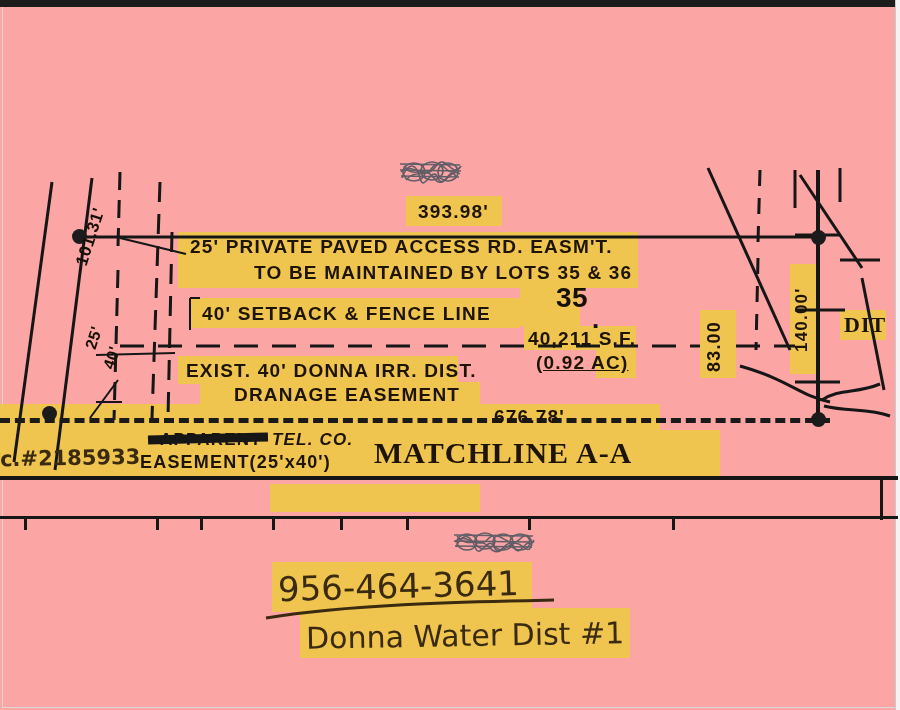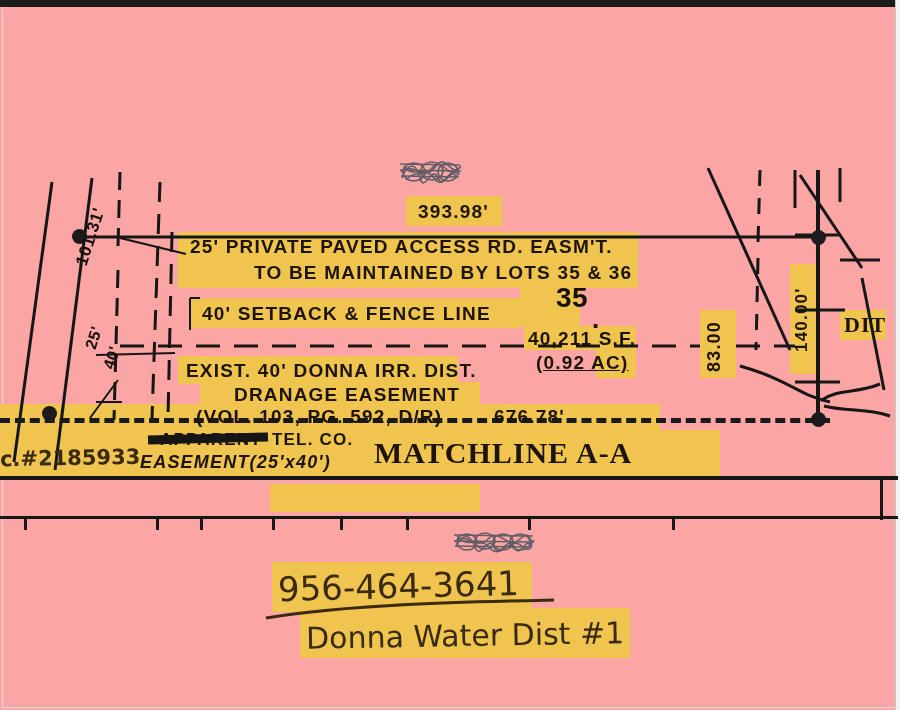--- a/index.html
+++ b/index.html
@@ -195,41 +195,40 @@
   <div class="txt plat" style="left:202px; top:303px;">40' SETBACK &amp; FENCE LINE</div>
 
   <div class="txt" style="left:556px; top:282px; font-size:28px; font-weight:700;">35</div>
   <div class="txt" style="left:592px; top:304px; font-size:26px; font-weight:700;">.</div>
 
   <div class="txt plat" style="left:528px; top:328px;">40,211 S.F.</div>
   <div class="txt plat" style="left:536px; top:352px;text-decoration:underline;">(0.92 AC)</div>
 
   <div class="txt plat" style="left:186px; top:360px;">EXIST. 40' DONNA IRR. DIST.</div>
   <div class="txt plat" style="left:234px; top:384px;">DRANAGE EASEMENT</div>
-  <div class="txt plat" style="left:196px; top:406px;">(VOL. 103, PG. 592, D/R)</div>
   <div class="txt plat" style="left:494px; top:406px;">676.78'</div>
 
   <div class="txt plat rot180" style="left:704px; top:318px; width:30px; height:56px;
        writing-mode:vertical-rl; text-align:center; font-size:18px;">83.00</div>
   <div class="txt plat rot180" style="left:792px; top:270px; width:24px; height:100px;
        writing-mode:vertical-rl; text-align:center; font-size:17px;">140.00'</div>
 
   <div class="txt serif-bold" style="left:844px; top:312px; font-size:22px; letter-spacing:1px;">DIT</div>
 
   <div class="txt" style="left:72px; top:262px; font-size:17px; font-weight:700;
        transform: rotate(-72deg); transform-origin: left top;">101.31'</div>
   <div class="txt" style="left:82px; top:346px; font-size:16px; font-weight:700;
        transform: rotate(-72deg); transform-origin: left top;">25'</div>
   <div class="txt" style="left:100px; top:366px; font-size:16px; font-weight:700;
        transform: rotate(-72deg); transform-origin: left top;">40'</div>
 
   <div class="txt plat" style="left:160px; top:430px; font-size:17px;">APPARENT</div>
   <div class="ln" style="left:148px; top:434px; width:120px; height:9px; transform:rotate(-1.5deg);"></div>
-  <div class="txt plat" style="left:272px; top:430px; font-size:17px;">TEL. CO.</div>
-  <div class="txt plat" style="left:140px; top:452px; font-size:18px;font-style:italic;">EASEMENT(25'x40')</div>
+  <div class="txt plat" style="left:272px; top:430px; font-size:17px;font-style:italic;">TEL. CO.</div>
+  <div class="txt plat" style="left:140px; top:452px; font-size:18px;">EASEMENT(25'x40')</div>
 
   <div class="txt serif-bold" style="left:374px; top:436px; font-size:30px; letter-spacing:1px;">MATCHLINE A-A</div>
 
 
   <div class="hand" style="left:0px; top:446px; font-size:21px; font-weight:700; transform:rotate(-1deg);">c.#2185933</div>
 
   <div class="hand" style="left:278px; top:566px; font-size:34px; transform:rotate(-1.5deg);">956-464-3641</div>
 
   <div class="hand" style="left:306px; top:618px; font-size:30px; transform:rotate(-1deg);">Donna Water Dist #1</div>
 

